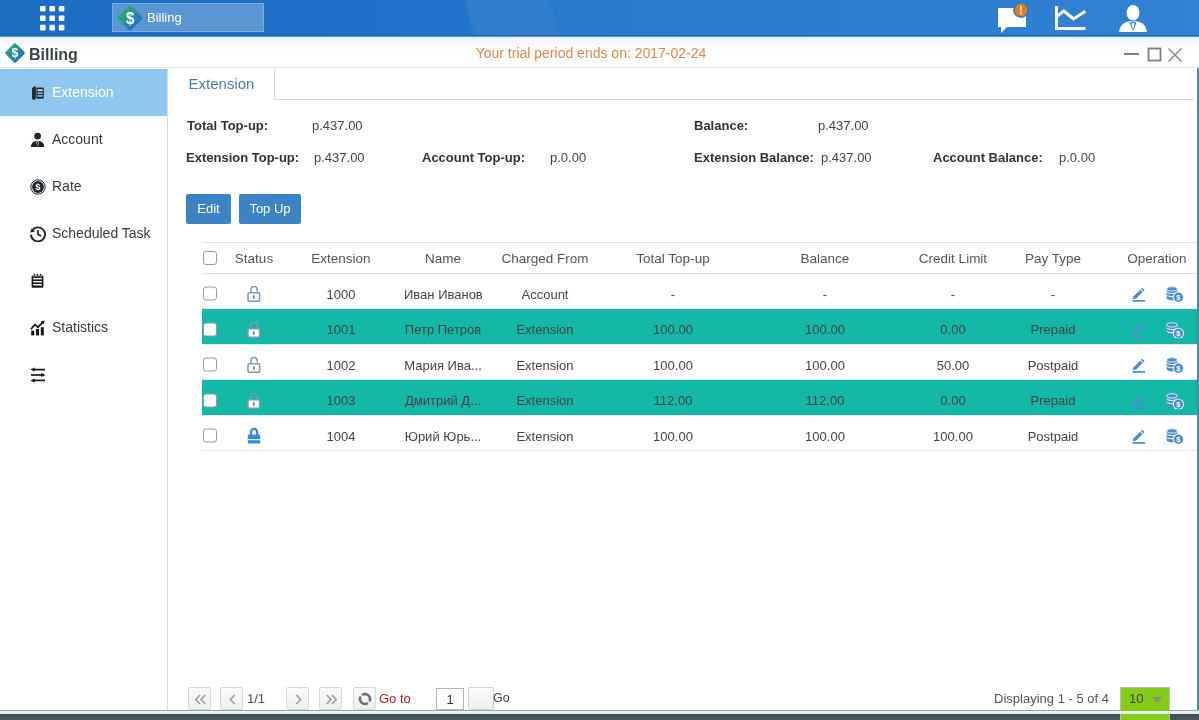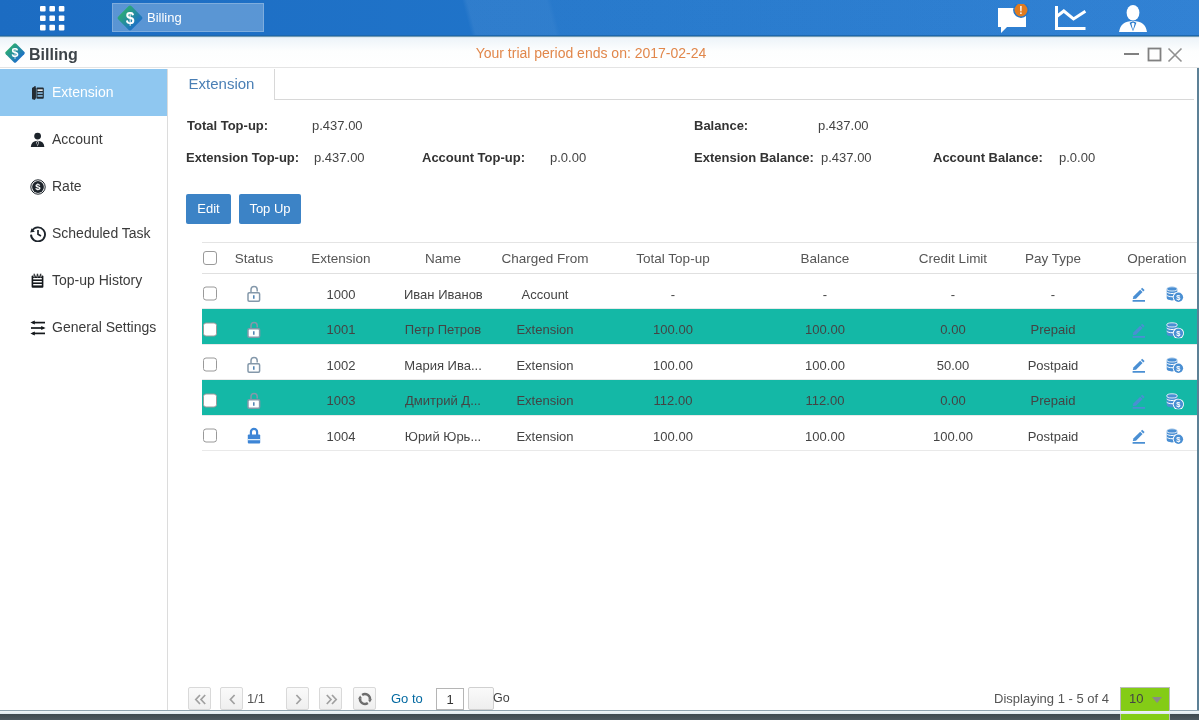--- a/index.html
+++ b/index.html
@@ -219,32 +219,40 @@
     <div class="sbitem" id="sb-hist">
       <svg width="15" height="16" viewBox="0 0 15 16">
         <rect x="1.6" y="2.6" width="11.8" height="12.2" rx="1" fill="#14181c"></rect>
         <rect x="3.2" y="5" width="8.6" height="1.4" fill="#fff"></rect>
         <rect x="3.2" y="8" width="8.6" height="1.4" fill="#fff"></rect>
         <rect x="3.2" y="11" width="8.6" height="1.4" fill="#fff"></rect>
         <rect x="3.4" y="0.6" width="1.7" height="3.4" rx="0.8" fill="#14181c" stroke="#fff" stroke-width="0.5"></rect>
         <rect x="6.6" y="0.6" width="1.7" height="3.4" rx="0.8" fill="#14181c" stroke="#fff" stroke-width="0.5"></rect>
         <rect x="9.8" y="0.6" width="1.7" height="3.4" rx="0.8" fill="#14181c" stroke="#fff" stroke-width="0.5"></rect>
       </svg>
-      <span class="txt">Top-up History</span>
+      </div>
+    <div class="sbitem" id="sb-stat">
+      <svg width="16" height="16" viewBox="0 0 16 16">
+        <rect x="1.2" y="10.6" width="3" height="4.8" fill="#14181c"></rect>
+        <rect x="6" y="9" width="3" height="6.4" fill="#14181c"></rect>
+        <rect x="10.8" y="7.2" width="3" height="8.2" fill="#14181c"></rect>
+        <path d="M0.8 9.2 L5 4.6 L8 7.2 L13 1.8" fill="none" stroke="#14181c" stroke-width="1.7"></path>
+        <path d="M14.8 0.6 l-4.2 0.8 l2.9 3 z" fill="#14181c"></path>
+      </svg>
+      <span class="txt">Statistics</span>
       </div>
     <div class="sbitem" id="sb-set">
       <svg width="16" height="16" viewBox="0 0 16 16">
         <line x1="2.6" y1="2.6" x2="15" y2="2.6" stroke="#14181c" stroke-width="1.7"></line>
         <path d="M0.4 2.6 l4.4 -2 l0 4 z" fill="#14181c"></path>
         <line x1="1" y1="8" x2="13.4" y2="8" stroke="#14181c" stroke-width="1.7"></line>
         <path d="M15.6 8 l-4.4 -2 l0 4 z" fill="#14181c"></path>
         <line x1="2.6" y1="13.4" x2="15" y2="13.4" stroke="#14181c" stroke-width="1.7"></line>
         <path d="M0.4 13.4 l4.4 -2 l0 4 z" fill="#14181c"></path>
       </svg>
-      <span class="txt">General Settings</span>
       </div>
   </div>
 
   <div id="main">
     <div id="tabbar">
       <div id="tab1">Extension</div>
       <div id="tabline"></div>
     </div>
 
     <div class="slabel" style="left:18px;top:49px">Total Top-up:</div>
@@ -400,21 +408,21 @@
           </svg></div>
       <div class="pbtn" style="left:184px">
         <svg width="16" height="16" viewBox="0 0 16 16" style="margin-top:3px">
           <g id="refarc">
             <path d="M5.13 3.90 A5 5 0 0 1 12.95 8.70" fill="none" stroke="#6e6e6e" stroke-width="2.5"></path>
             <path d="M12.9 11.57 L11.07 8.85 L14.93 8.15 Z" fill="#6e6e6e"></path>
           </g>
           <use href="#refarc" transform="rotate(180 8 8)"></use>
         </svg>
       </div>
-      <div class="abs" style="left:222px;top:0;line-height:23px;color:#0369a1">Go to</div>
+      <div class="abs" style="left:210px;top:0;line-height:23px;color:#b91c1c">Go to</div>
       <input id="goinput" value="1" style="">
       <div id="gobtn">Go</div>
       <div class="abs" style="left:810px;top:0;width:130px;text-align:right;line-height:23px">Displaying 1 - 5 of 4</div>
       <div id="dd">
           <span>10</span>
           <div class="arr"></div>
         </div>
     </div>
   </div>
 </div>

